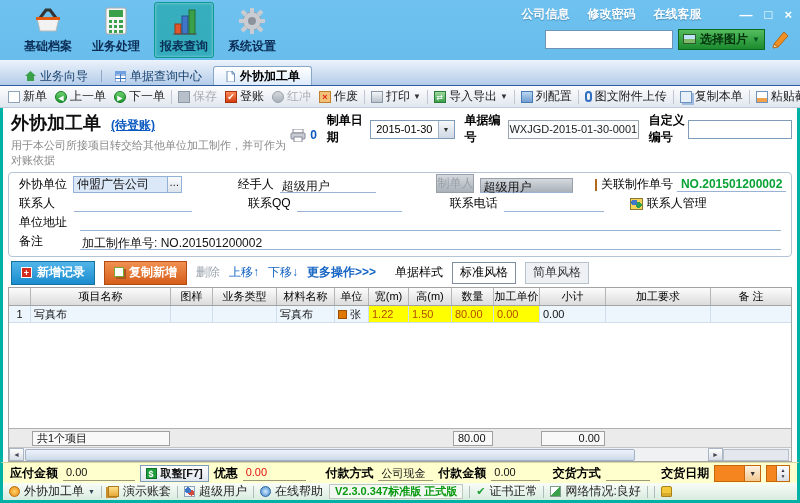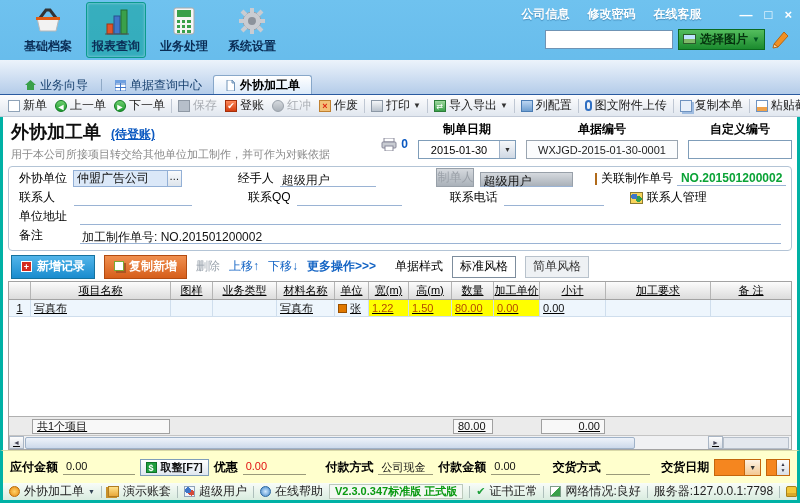--- a/index.html
+++ b/index.html
@@ -17,21 +17,21 @@
   .top-links{display:flex;gap:18px;align-items:center;color:#fff;font-size:12px;font-weight:bold;}
   .top-links .tlink{cursor:pointer;text-shadow:0 1px 1px rgba(0,60,110,.4);}
   .win-btns{display:flex;gap:12px;margin-left:20px;color:#fff;font-weight:bold;font-size:13px;}
   .win-btns span{cursor:pointer;line-height:13px;}
   .img-row{display:flex;align-items:center;gap:5px;}
   .img-input{width:128px;height:19px;background:#fff;border:1px solid #6f93b4;}
   .pick-btn{height:21px;background:linear-gradient(#54bd5e,#1b8b2e);border:1px solid #0b6a1f;color:#05330e;font-weight:bold;display:flex;align-items:center;padding:0 4px;gap:4px;font-size:12px;cursor:pointer;}
   .pick-btn .pic{width:13px;height:10px;background:linear-gradient(#bfe3ff 50%,#7fb868 50%);border:1px solid #2c5c2c;}
   .pick-btn .caret{font-size:8px;color:#052;}
   
-  .tabstrip{height:35px;flex:0 0 auto;background:linear-gradient(#ecf3fb,#b4cce9);display:flex;align-items:flex-end;padding-left:14px;border-bottom:1px solid #2a5aa0;}
+  .tabstrip{height:26px;flex:0 0 auto;background:linear-gradient(#ecf3fb,#b4cce9);display:flex;align-items:flex-end;padding-left:14px;border-bottom:1px solid #2a5aa0;}
   .tab{height:17px;display:flex;align-items:center;gap:4px;padding:0 11px;color:#17406e;font-size:12px;cursor:pointer;white-space:nowrap;}
   .tab.active{height:19px;background:linear-gradient(#ffffff,#ddebfa);border:1px solid #87a7c9;border-bottom:none;border-radius:3px 3px 0 0;font-weight:bold;color:#000;}
   .tabsep{width:1px;height:12px;background:#8fa9c6;margin:0 2px 3px;}
   .mini{display:inline-block;width:11px;height:11px;flex:0 0 auto;}
   
   .toolbar{height:22px;flex:0 0 auto;background:linear-gradient(#fdfdfe,#e1e7ef);display:flex;align-items:center;padding:0 4px;border-bottom:1px solid #c2cad7;font-size:12px;color:#222;white-space:nowrap;}
   .tbtn{display:flex;align-items:center;gap:3px;padding:1px 4px;border-radius:2px;cursor:pointer;}
   .tbtn.disabled{color:#a9adb3;cursor:default;}
   .tbtn .caret{font-size:8px;color:#333;}
   .tsep{width:1px;height:14px;background:#bfc7d3;margin:0 2px;flex:0 0 auto;}
@@ -52,21 +52,21 @@
   
   .content{flex:1;background:#fff;border-left:3px solid #00b1a5;border-right:3px solid #00b1a5;padding:3px 5px 0;display:flex;flex-direction:column;min-height:0;}
   .doc-header{display:flex;justify-content:space-between;flex:0 0 auto;}
   .doc-title-row{display:flex;align-items:baseline;gap:10px;padding-left:3px;}
   .doc-title{font-size:18px;font-weight:bold;color:#101010;}
   .doc-status{font-size:12px;font-weight:bold;color:#0a58c0;text-decoration:underline;cursor:pointer;}
   .doc-sub{font-size:11px;color:#8a8a8a;margin:3px 0 2px 3px;}
   .dh-right{display:flex;gap:10px;align-items:flex-start;padding-top:1px;}
   .printer-grp{display:flex;align-items:flex-end;gap:4px;padding-top:16px;cursor:pointer;}
   .print-count{color:#0a58c0;font-weight:bold;}
-  .fcol{display:flex;flex-direction:column;align-items:center;gap:2px;}
+  .fcol{display:flex;flex-direction:row;align-items:center;gap:2px;}
   .fcol .flabel{font-weight:bold;color:#000;}
   .date-combo{width:98px;height:19px;border:1px solid #7f9db9;background:#fff;display:flex;align-items:center;cursor:pointer;}
   .date-combo .dval{flex:1;text-align:center;font-size:11px;}
   .drop-box{width:16px;height:17px;background:linear-gradient(#f6f8fa,#cfd8e4);border-left:1px solid #9fb2c8;display:flex;align-items:center;justify-content:center;font-size:7px;color:#333;}
   .no-box{width:152px;height:19px;border:1px solid #9aa5b1;background:#fbfcfd;display:flex;align-items:center;justify-content:center;font-size:11px;color:#222;}
   .custom-input{width:104px;height:19px;border:1px solid #7f9db9;background:#fff;}
   
   .form-box{border:1px solid #b3c4d6;border-radius:4px;margin-top:2px;padding:3px 10px 4px;flex:0 0 auto;}
   .frow{display:flex;align-items:flex-end;height:17px;margin-bottom:2px;}
   .flab{font-size:12px;color:#000;flex:0 0 auto;}
@@ -85,21 +85,21 @@
   .btn-add .plus{width:11px;height:11px;background:#d42a1e;border:1px solid #fff;color:#fff;font-size:9px;line-height:10px;text-align:center;font-weight:bold;}
   .btn-copy{background:linear-gradient(#f09050,#d65e1b);border:1px solid #b24b11;color:#fff;font-weight:bold;padding:2px 9px 3px;display:flex;gap:5px;align-items:center;cursor:pointer;}
   .btn-copy .dup{width:10px;height:10px;background:#fff;border:1px solid #7a3;box-shadow:2px 2px 0 #a52;}
   .glnk{color:#1464c4;cursor:pointer;}
   .glnk.disabled{color:#9aa3ad;cursor:default;}
   .gmore{color:#1464c4;font-weight:bold;cursor:pointer;}
   .style-lbl{color:#000;margin-left:10px;}
   .style-box{border:1px solid #7d8d9d;background:#fff;padding:1px 7px 2px;color:#000;cursor:pointer;}
   .style-box.alt{border:1px solid #b8c2cc;background:#eef1f4;color:#333;}
   
-  .grid{flex:1;display:flex;flex-direction:column;border:1px solid #a3a3a3;margin-top:3px;min-height:0;background:#fff;text-decoration:underline;}
+  .grid{flex:1;display:flex;flex-direction:column;border:1px solid #a3a3a3;margin-top:3px;min-height:0;background:#fff;}
   .g-head{display:flex;height:18px;background:linear-gradient(#fcfcfc,#dcdcdc);border-bottom:1px solid #a3a3a3;font-size:11px;color:#000;flex:0 0 auto;}
   .g-head .c{display:flex;align-items:center;justify-content:center;border-right:1px solid #b5b5b5;overflow:hidden;white-space:nowrap;}
   .g-row{display:flex;height:17px;background:#eef6fd;border-bottom:1px solid #cfdeed;font-size:11px;color:#111;flex:0 0 auto;}
   .g-row .c{display:flex;align-items:center;border-right:1px solid #cfdeed;padding:0 3px;overflow:hidden;white-space:nowrap;}
   .c.num{justify-content:center;}
   .c.yellow{background:#ffff00;color:#b34a00;}
   .swatch{width:9px;height:9px;background:#e07800;border:1px solid #9a5000;margin-right:3px;flex:0 0 auto;}
   .c0{flex:0 0 22px;} .c1{flex:0 0 140px;} .c2{flex:0 0 42px;} .c3{flex:0 0 64px;}
   .c4{flex:0 0 58px;} .c5{flex:0 0 34px;} .c6{flex:0 0 40px;} .c7{flex:0 0 43px;}
   .c8{flex:0 0 42px;} .c9{flex:0 0 46px;} .c10{flex:0 0 66px;} .c11{flex:0 0 105px;}
@@ -107,21 +107,21 @@
   .g-filler{flex:1;background:#fff;}
   .g-foot{display:flex;height:19px;background:#ebebeb;border-top:1px solid #b0b0b0;font-size:11px;align-items:center;flex:0 0 auto;}
   .g-foot .fc{display:flex;align-items:center;padding:0 1px;}
   .sunk{border:1px solid #a0a0a0;background:#f8f8f8;height:15px;display:flex;align-items:center;padding:1px 4px;width:100%;color:#111;}
   .hscroll{height:14px;background:#f0f1f3;border-top:1px solid #c4c4c4;display:flex;align-items:center;flex:0 0 auto;}
   .sbtn{width:15px;height:13px;background:linear-gradient(#fdfdfd,#d9dee6);border:1px solid #aab6c5;font-size:7px;display:flex;align-items:center;justify-content:center;color:#445;cursor:pointer;}
   .sthumb{height:12px;flex:0 0 610px;background:linear-gradient(#eef3fa,#ccd9ea);border:1px solid #9fb2c8;border-radius:2px;margin:0 1px;cursor:pointer;}
   .strack{flex:1;}
   .ssplit{width:66px;height:12px;background:#e4e8ee;border:1px solid #b6bfca;margin-right:2px;}
   
-  .payment-bar{height:33px;flex:0 0 auto;background:#ffffcd;border-left:3px solid #00b1a5;border-right:3px solid #00b1a5;border-top:1px solid #d9d9a8;display:flex;align-items:center;padding:0 7px;font-size:12px;gap:5px;white-space:nowrap;}
+  .payment-bar{height:21px;flex:0 0 auto;background:#ffffcd;border-left:3px solid #00b1a5;border-right:3px solid #00b1a5;border-top:1px solid #d9d9a8;display:flex;align-items:center;padding:0 7px;font-size:12px;gap:5px;white-space:nowrap;}
   .plab{font-weight:bold;color:#000;}
   .pul{border-bottom:1px solid #9a9a7a;height:15px;font-size:11px;color:#111;padding:0 3px;}
   .pul.red{color:#e01010;}
   .round-btn{border:1px solid #7f9db9;background:linear-gradient(#ffffff,#dfe6ef);display:flex;gap:4px;padding:0 5px;height:17px;align-items:center;font-size:11px;font-weight:bold;color:#111;cursor:pointer;}
   .dollar{width:11px;height:11px;background:#1f9e3e;border:1px solid #0d7226;color:#fff;font-size:9px;line-height:10px;text-align:center;font-weight:bold;}
   .orange-combo{width:72px;height:17px;background:#f5861f;border:1px solid #c4660c;display:flex;align-items:center;justify-content:flex-end;cursor:pointer;}
   .orange-combo .drop-box{height:15px;background:linear-gradient(#fdf2e4,#f3c892);border-left:1px solid #c4660c;}
   .orange-spin{width:36px;height:17px;background:#f5861f;border:1px solid #c4660c;display:flex;align-items:center;justify-content:flex-end;margin-left:auto;}
   .spin-btns{width:13px;height:15px;background:linear-gradient(#fdfdfd,#d9dee6);border-left:1px solid #c4660c;display:flex;flex-direction:column;align-items:center;justify-content:center;font-size:5px;line-height:6px;color:#334;}
   
@@ -146,46 +146,46 @@
   <div class="titlebar">
     <div class="app-icons">
       <div class="app-item">
         <svg class="bigicon" width="32" height="30" viewBox="0 0 32 30">
           <path d="M8 12 L14 4 L18 4 L24 12" fill="none" stroke="#333" stroke-width="3"></path>
           <path d="M5 12 h22 l-3 13 h-16 z" fill="#f2f2f2" stroke="#b8b8b8"></path>
           <rect x="4" y="11" width="24" height="3" fill="#e05a10"></rect>
         </svg>
         <span class="lbl">基础档案</span>
       </div>
-      <div class="app-item active">
-        <svg class="bigicon" width="32" height="30" viewBox="0 0 32 30">
-          <rect x="7" y="18" width="6" height="10" fill="#e0552a" stroke="#9c3715"></rect>
-          <rect x="14" y="10" width="6" height="18" fill="#3f76c8" stroke="#27508c"></rect>
-          <rect x="21" y="4" width="6" height="24" fill="#3aa04a" stroke="#256d31"></rect>
-          <line x1="5" y1="28" x2="29" y2="28" stroke="#555" stroke-width="1"></line>
-        </svg>
-        <span class="lbl">报表查询</span>
-      </div>
       <div class="app-item">
         <svg class="bigicon" width="32" height="30" viewBox="0 0 32 30">
           <rect x="6" y="2" width="20" height="26" rx="2" fill="#f6f6f6" stroke="#aaa"></rect>
           <rect x="9" y="4" width="14" height="7" fill="#3aa04a"></rect>
           <g fill="#3aa04a">
               <rect x="9" y="14" width="3" height="3"></rect>
               <rect x="14" y="14" width="3" height="3"></rect>
               <rect x="19" y="14" width="4" height="3"></rect>
               <rect x="9" y="19" width="3" height="3"></rect>
               <rect x="14" y="19" width="3" height="3"></rect>
               <rect x="19" y="19" width="4" height="3"></rect>
               <rect x="9" y="24" width="3" height="3"></rect>
               <rect x="14" y="24" width="3" height="3"></rect>
               <rect x="19" y="24" width="4" height="3"></rect>
             </g>
         </svg>
         <span class="lbl">业务处理</span>
+      </div>
+      <div class="app-item active">
+        <svg class="bigicon" width="32" height="30" viewBox="0 0 32 30">
+          <rect x="7" y="18" width="6" height="10" fill="#e0552a" stroke="#9c3715"></rect>
+          <rect x="14" y="10" width="6" height="18" fill="#3f76c8" stroke="#27508c"></rect>
+          <rect x="21" y="4" width="6" height="24" fill="#3aa04a" stroke="#256d31"></rect>
+          <line x1="5" y1="28" x2="29" y2="28" stroke="#555" stroke-width="1"></line>
+        </svg>
+        <span class="lbl">报表查询</span>
       </div>
       <div class="app-item">
         <svg class="bigicon" width="32" height="30" viewBox="0 0 32 30">
           <circle cx="16" cy="15" r="9" fill="#c9ccd2" stroke="#9aa0a8"></circle>
           <circle cx="16" cy="15" r="4" fill="#8c929b"></circle>
           <g stroke="#c9ccd2" stroke-width="4">
               <line x1="16" y1="2" x2="16" y2="7"></line>
               <line x1="16" y1="23" x2="16" y2="28"></line>
               <line x1="3" y1="15" x2="8" y2="15"></line>
               <line x1="24" y1="15" x2="29" y2="15"></line>
@@ -531,23 +531,20 @@
     <span class="sitem">
       <span class="ok-check">✔</span>
       <span>证书正常</span>
     </span>
     <span class="ssep"></span>
     <span class="sitem">
       <span class="si si-net"></span>
       <span>网络情况:良好</span>
     </span>
     <span class="ssep"></span>
-    <span class="sitem">
-      <span>服务器:127.0.0.1:7798</span>
-    </span>
     <span class="ssep"></span>
     <span class="sitem">
       <span class="si si-lock"></span>
 
     </span>
 
   </div>
 
 </div>
 

